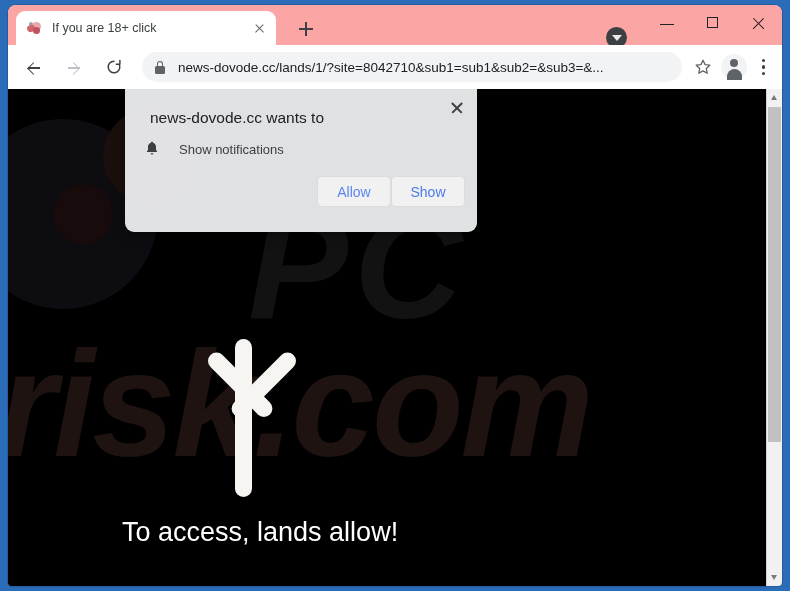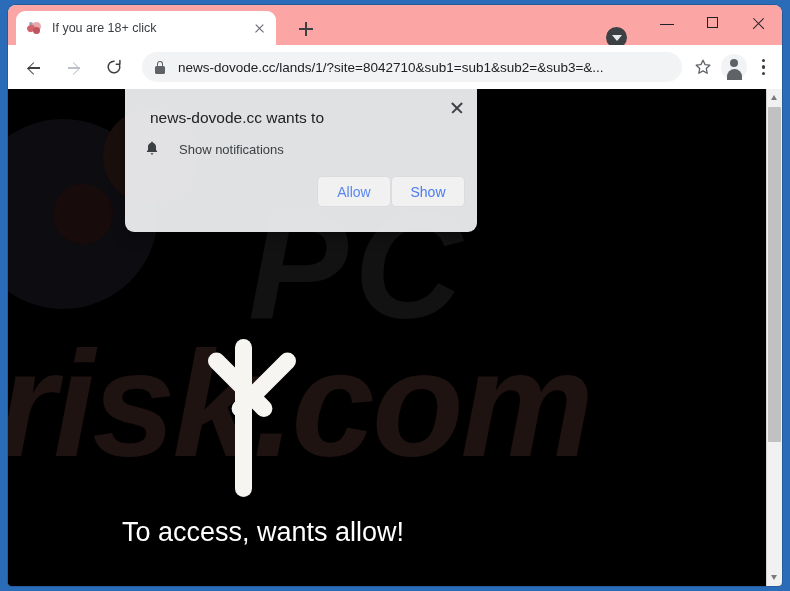--- a/index.html
+++ b/index.html
@@ -561,21 +561,21 @@
           <div class="wm1">PC</div>
           <div class="wm2">risk.com</div>
         </div>
 
         <div class="uparrow">
           <span class="shaft"></span>
           <span class="hl"></span>
           <span class="hr"></span>
         </div>
 
-        <div class="cta">To access, wants allow!</div>
+        <div class="cta">To access, lands allow!</div>
 
         <div class="permdlg">
           <div class="dlg-close"></div>
           <div class="dlg-title">news-dovode.cc wants to</div>
           <div class="dlg-row">
             <span class="bell">
               <svg width="16" height="17" viewBox="0 0 16 17">
                 <path d="M8 1.4c-.5 0-.9.4-.9.9v.5C5.3 3.2 4 4.8 4 6.7v3.1l-1.1 1.6c-.2.3 0 .7.4.7h9.4c.4 0 .6-.4.4-.7L12 9.8V6.7c0-1.9-1.3-3.5-3.1-3.9v-.5c0-.5-.4-.9-.9-.9z" fill="#3c4043"></path>
                 <path d="M6.6 13.2c.1.8.7 1.4 1.4 1.4s1.3-.6 1.4-1.4z" fill="#3c4043"></path>
               </svg>

